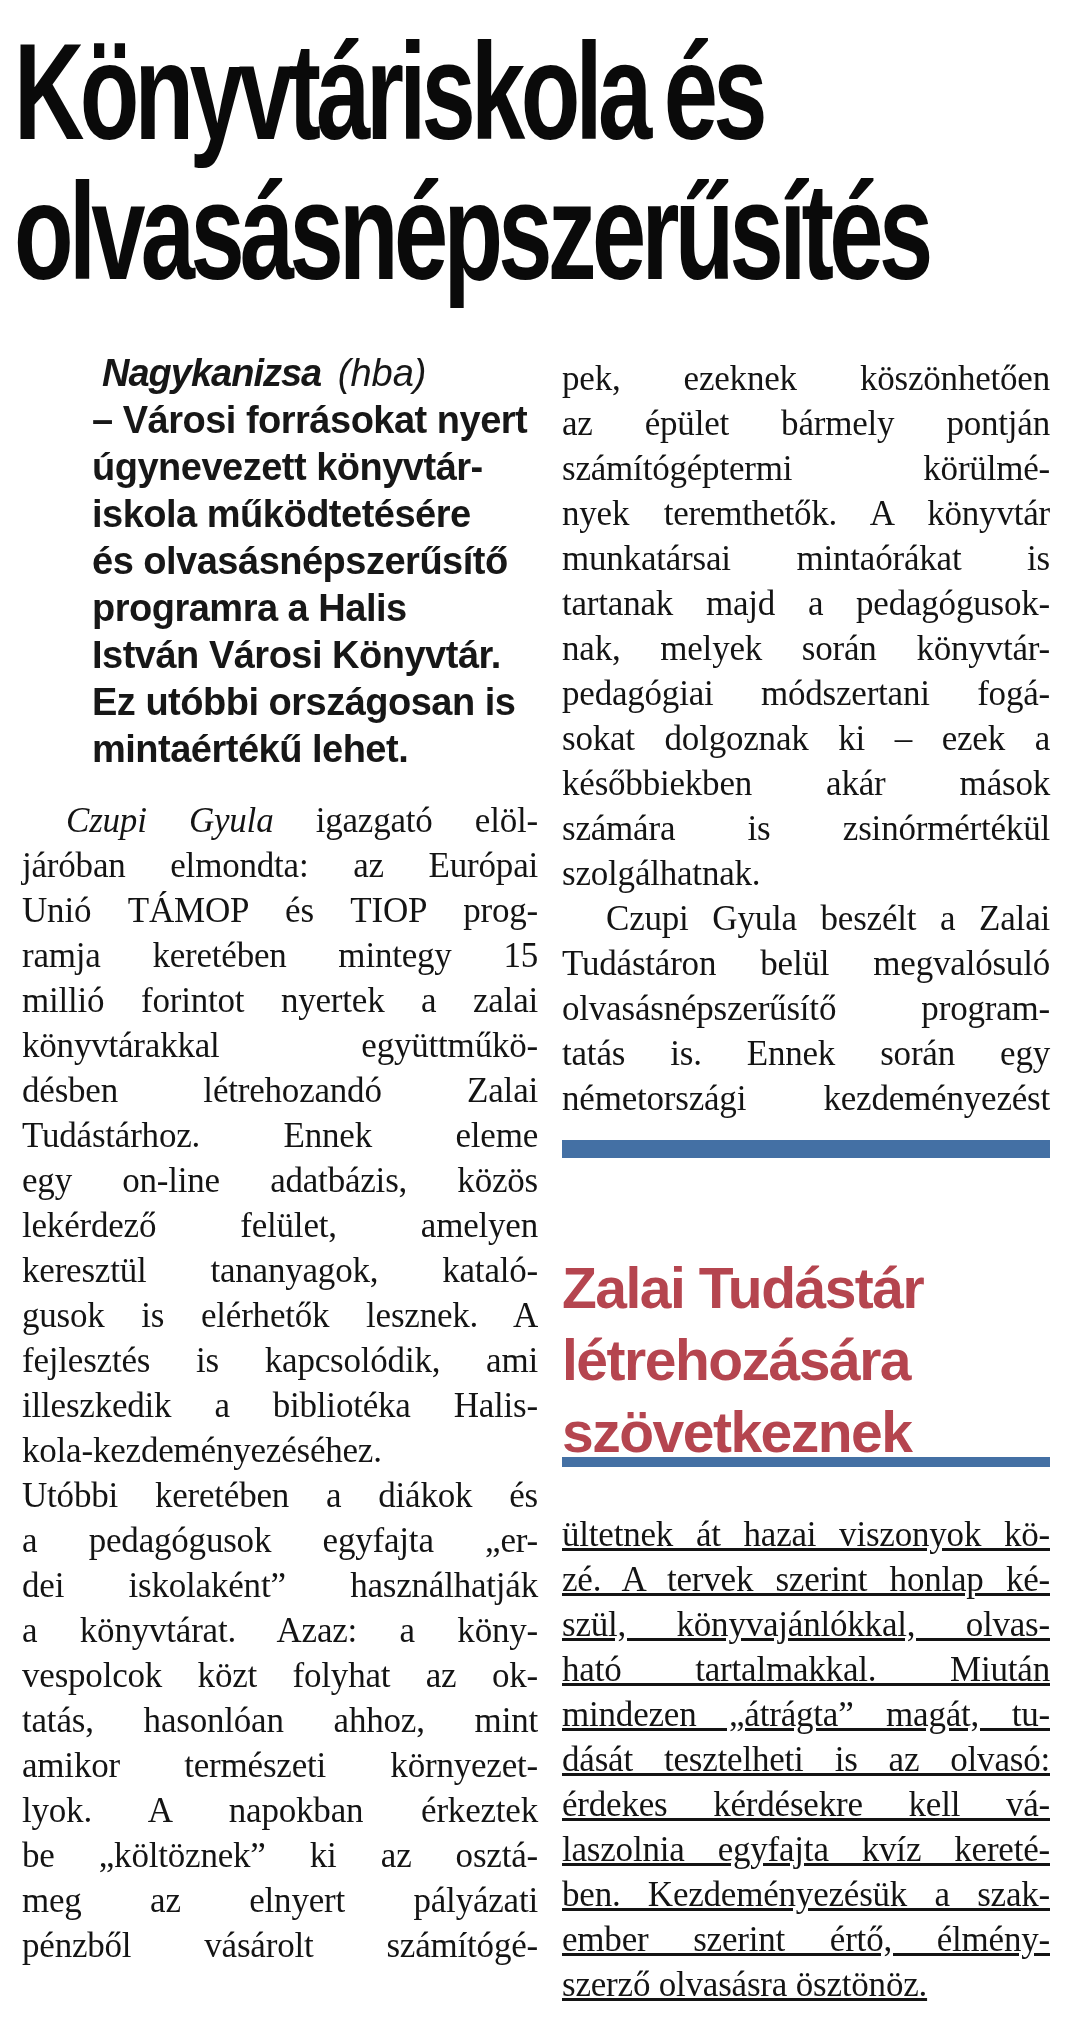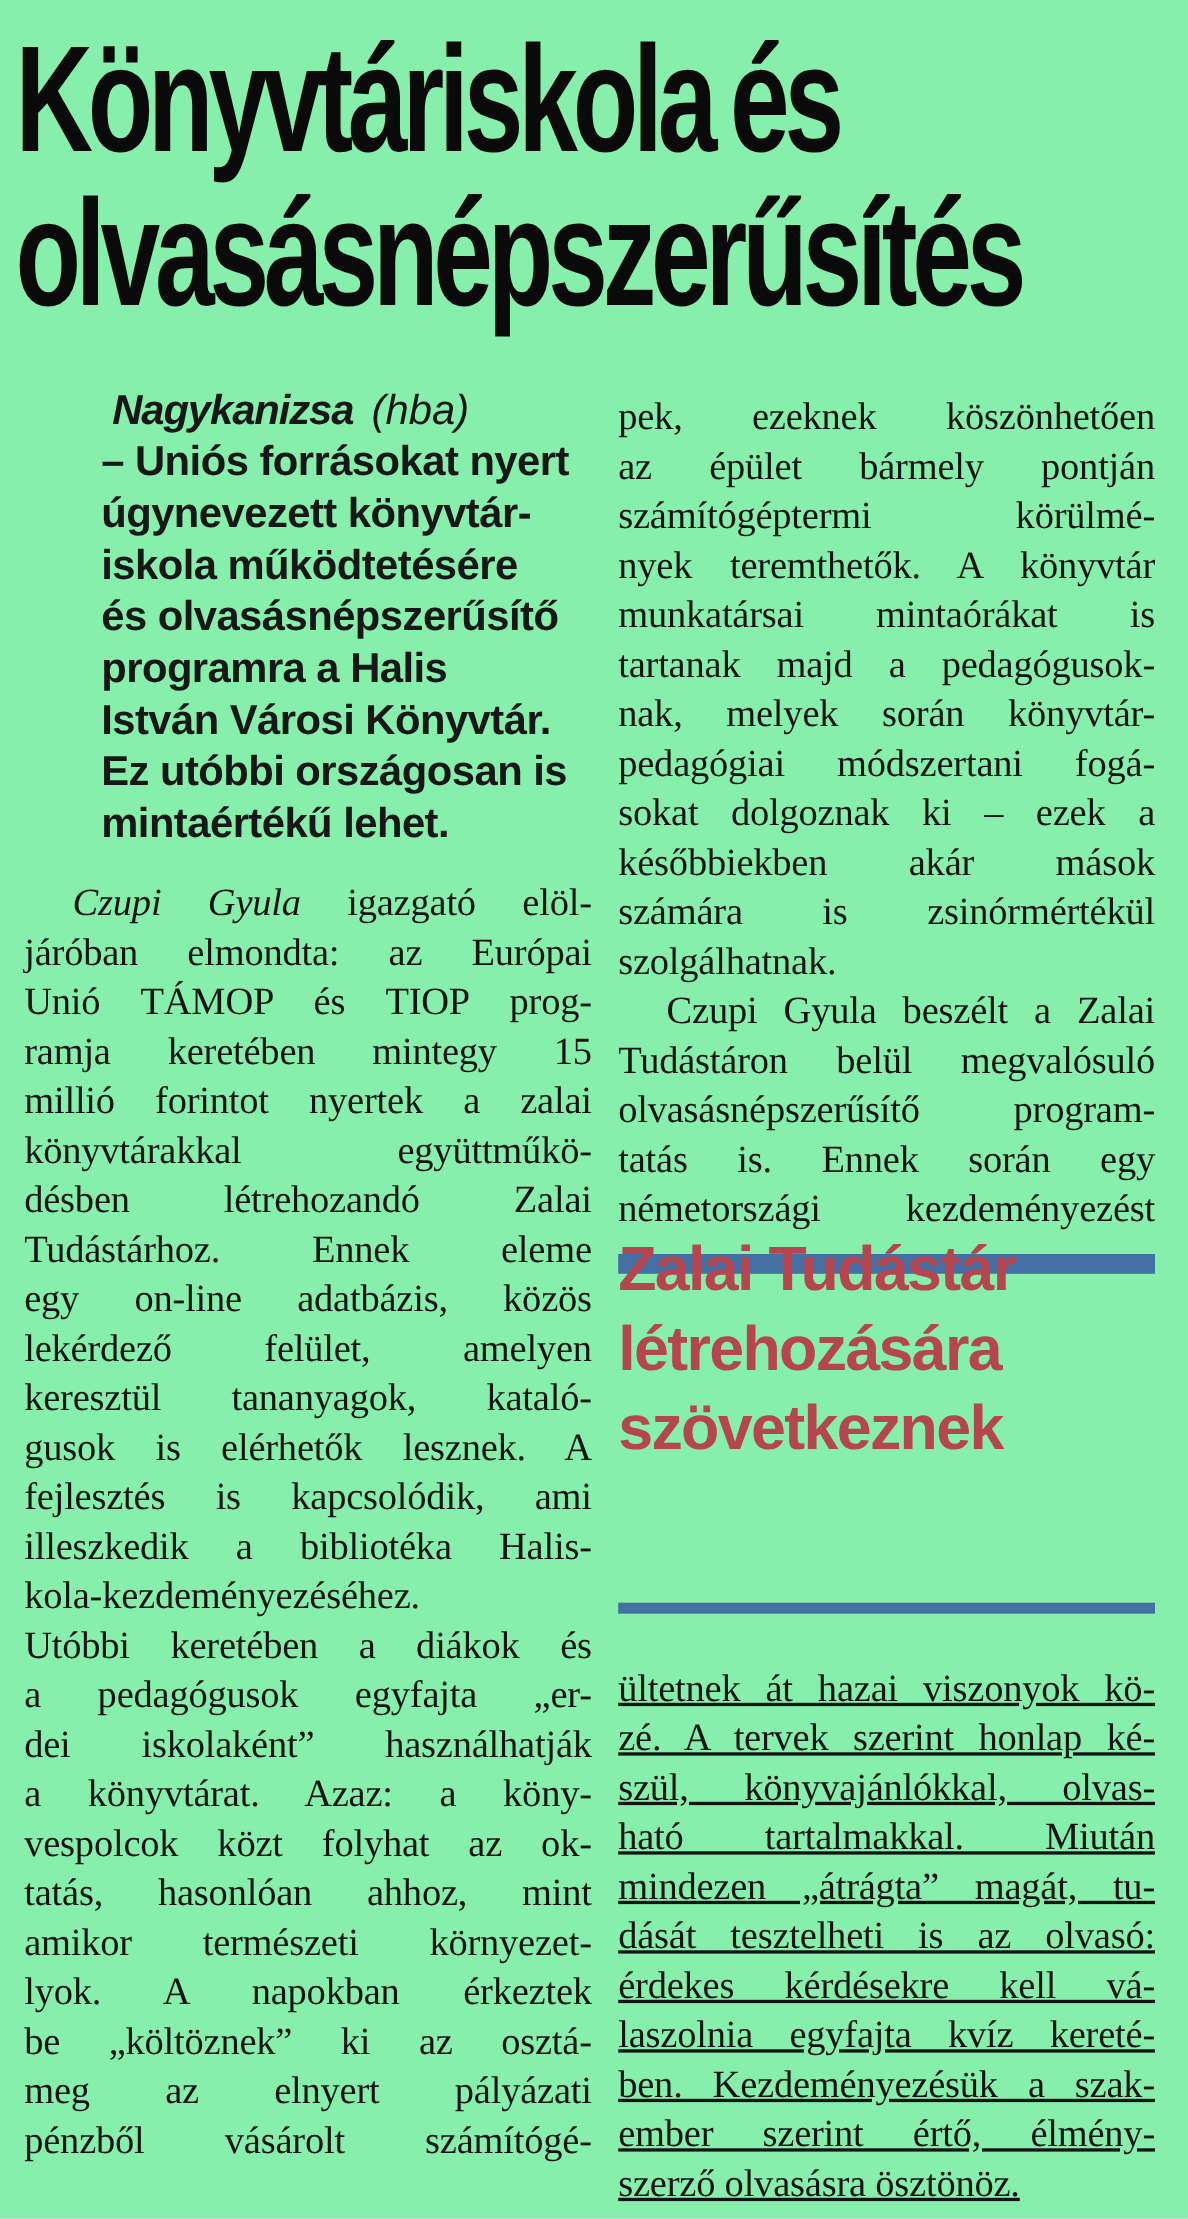--- a/index.html
+++ b/index.html
@@ -5,21 +5,21 @@
   html, body {
     margin: 0;
     padding: 0;
     background: #e8e8e4;
   }
   .page {
     position: relative;
     width: 1080px;
     height: 2017px;
     margin: 0 auto;
-    background: #86efac;
+    background: #ffffff;
     overflow: hidden;
     color: var(--text-ink, #161616);
   }
 
   
   .hl-line {
     position: absolute;
     left: 14px;
     font-family: "Liberation Sans", "DejaVu Sans", sans-serif;
     font-weight: bold;
@@ -87,21 +87,21 @@
     left: 562px;
     width: 488px;
     background: var(--rule-blue, #4470a4);
   }
   .rule-top    { top: 1140px; height: 18px; }
   .rule-bottom { top: 1457px; height: 10px; }
 
   .pullquote {
     position: absolute;
     left: 562px;
-    top: 1118px;
+    top: 1252px;
     margin: 0;
     font-family: "Liberation Sans", "DejaVu Sans", sans-serif;
     font-weight: bold;
     font-size: 57px;
     line-height: 72px;
     letter-spacing: -1.5px;
     color: var(--accent-red, #b5454f);
   }
 </style>
 </head>
@@ -111,21 +111,21 @@
 
   <div class="hl-line l1">Könyvtáriskola és</div>
   <div class="hl-line l2">olvasásnépszerűsítés</div>
 
   <section class="lead">
     <div class="lead-dateline">
       <span class="dl-city">Nagykanizsa</span>
       <span class="dl-byline">(hba)</span>
     </div>
     <div class="lead-lines">
-        <div class="tline">– Uniós forrásokat nyert</div>
+        <div class="tline">– Városi forrásokat nyert</div>
         <div class="tline">úgynevezett könyvtár-</div>
         <div class="tline">iskola működtetésére</div>
         <div class="tline">és olvasásnépszerűsítő</div>
         <div class="tline">programra a Halis</div>
         <div class="tline">István Városi Könyvtár.</div>
         <div class="tline">Ez utóbbi országosan is</div>
         <div class="tline">mintaértékű lehet.</div>
       </div>
   </section>
 

